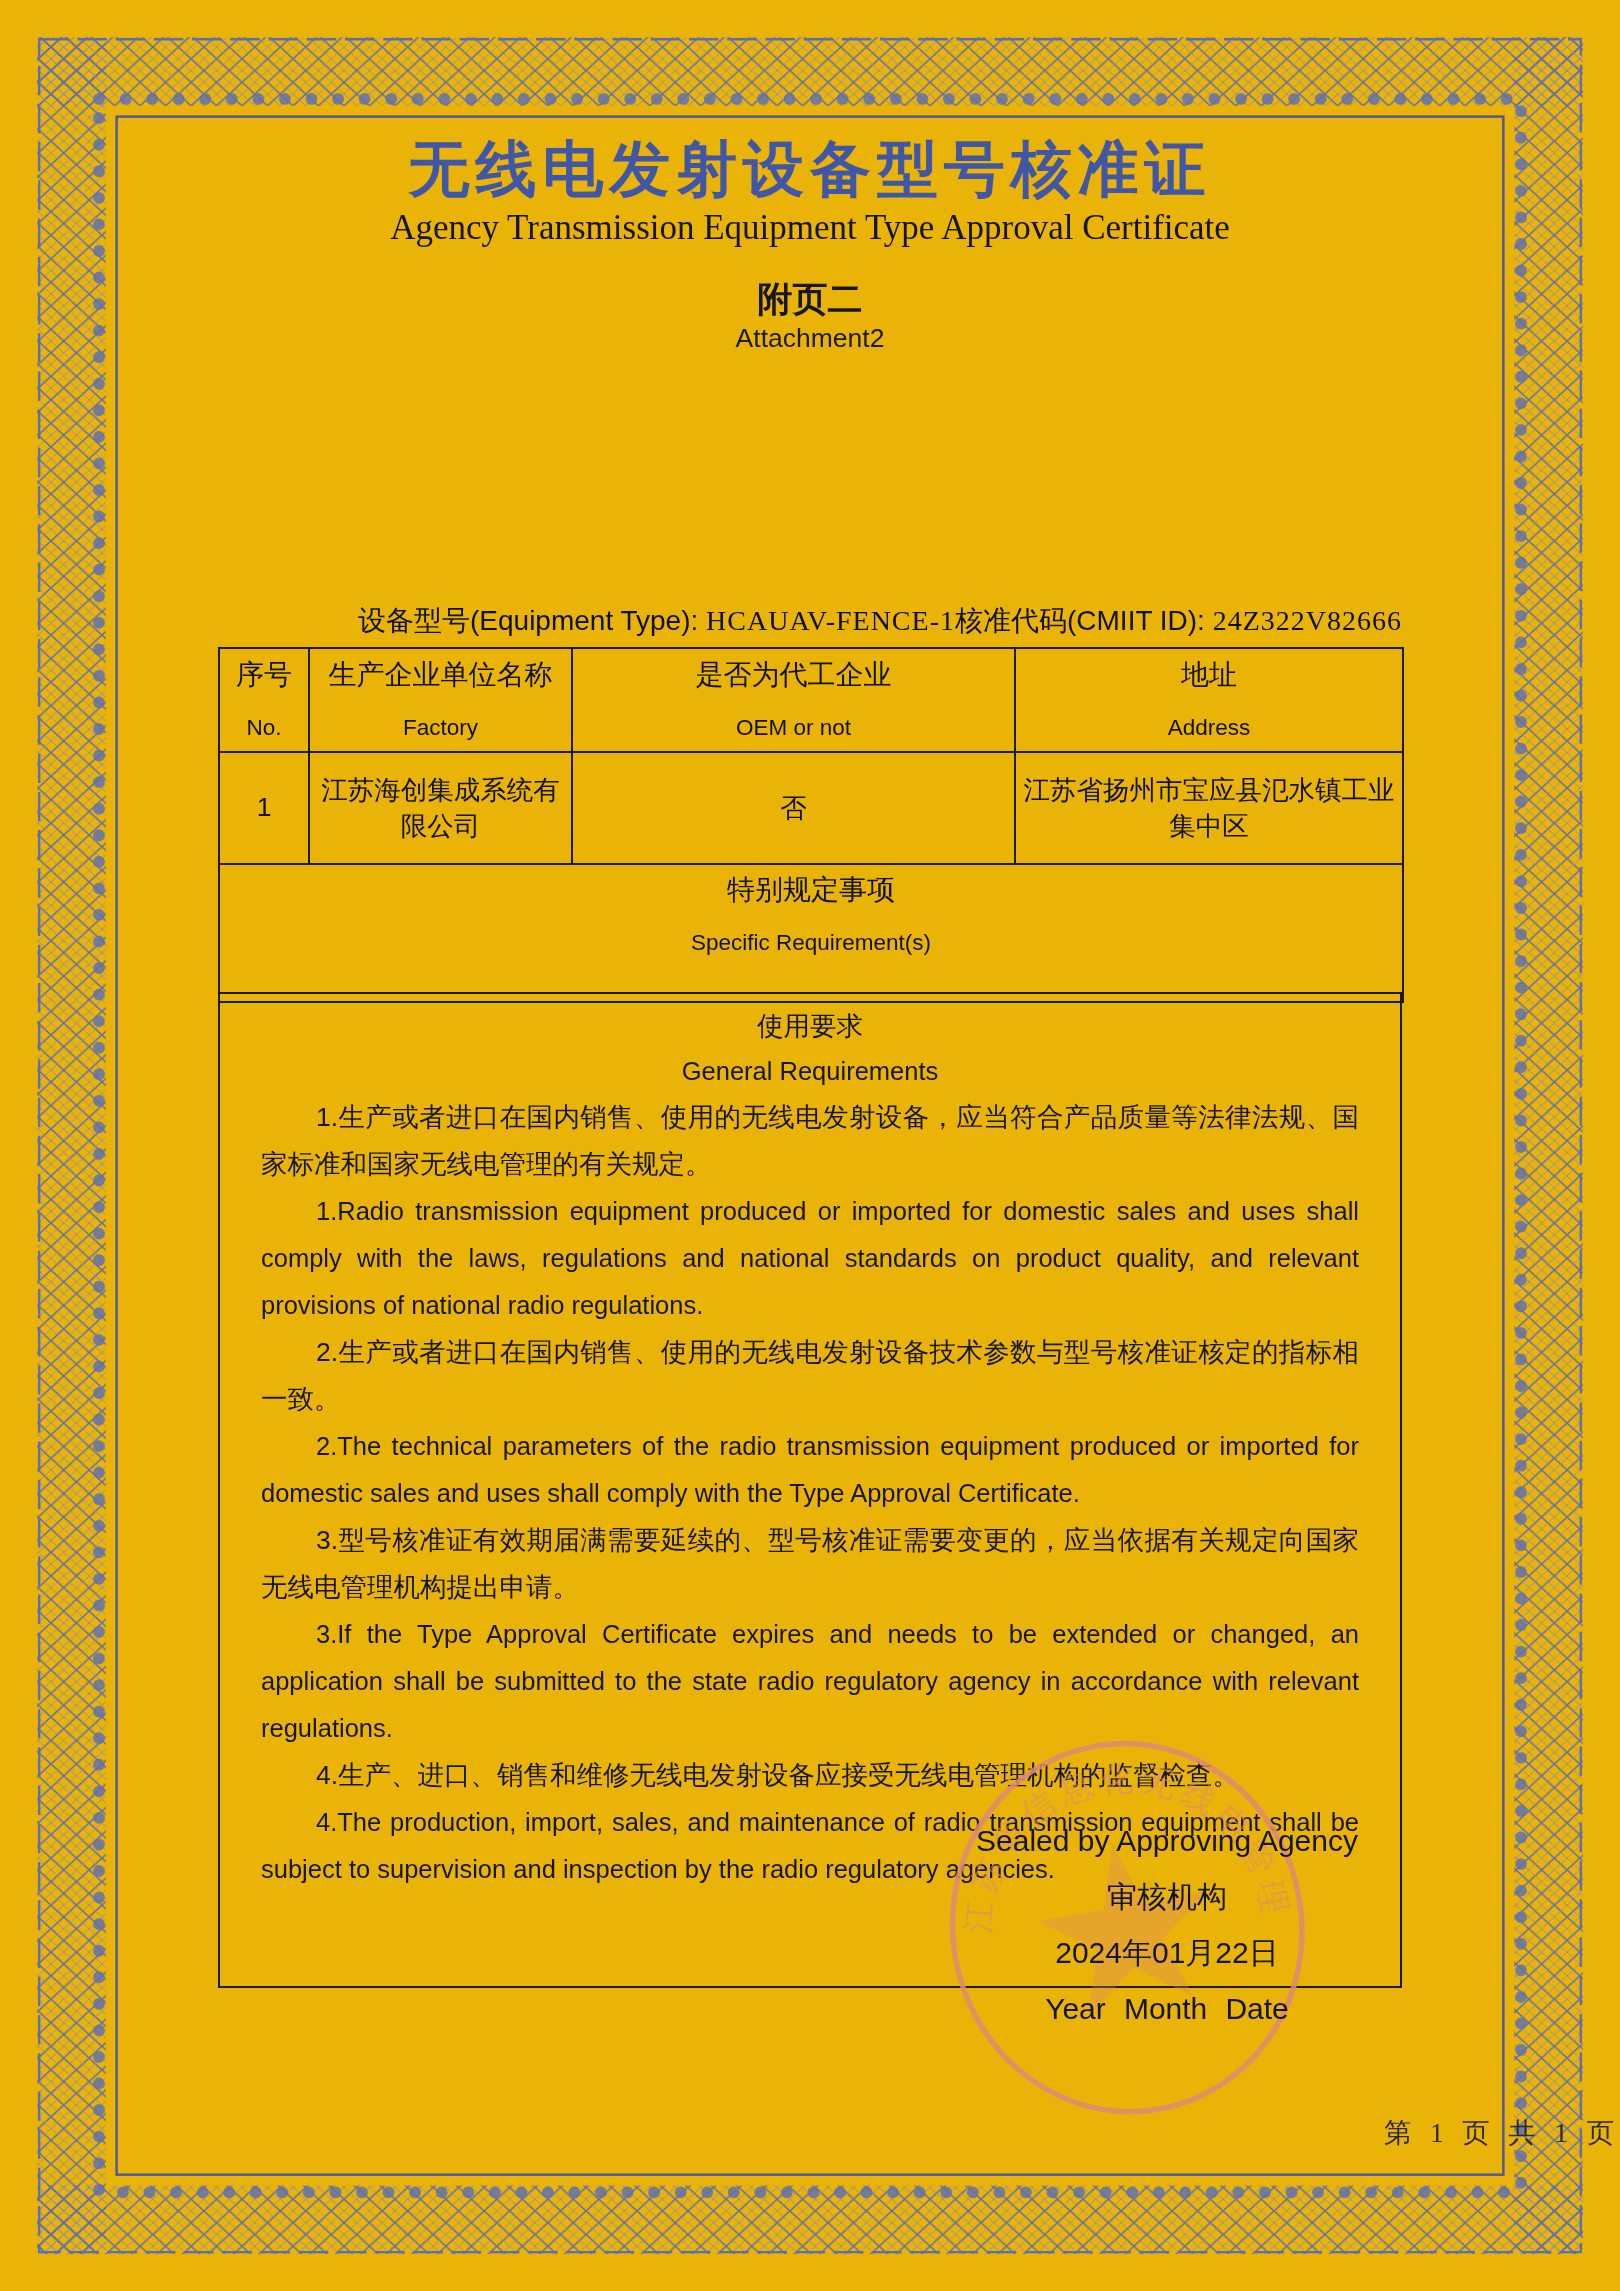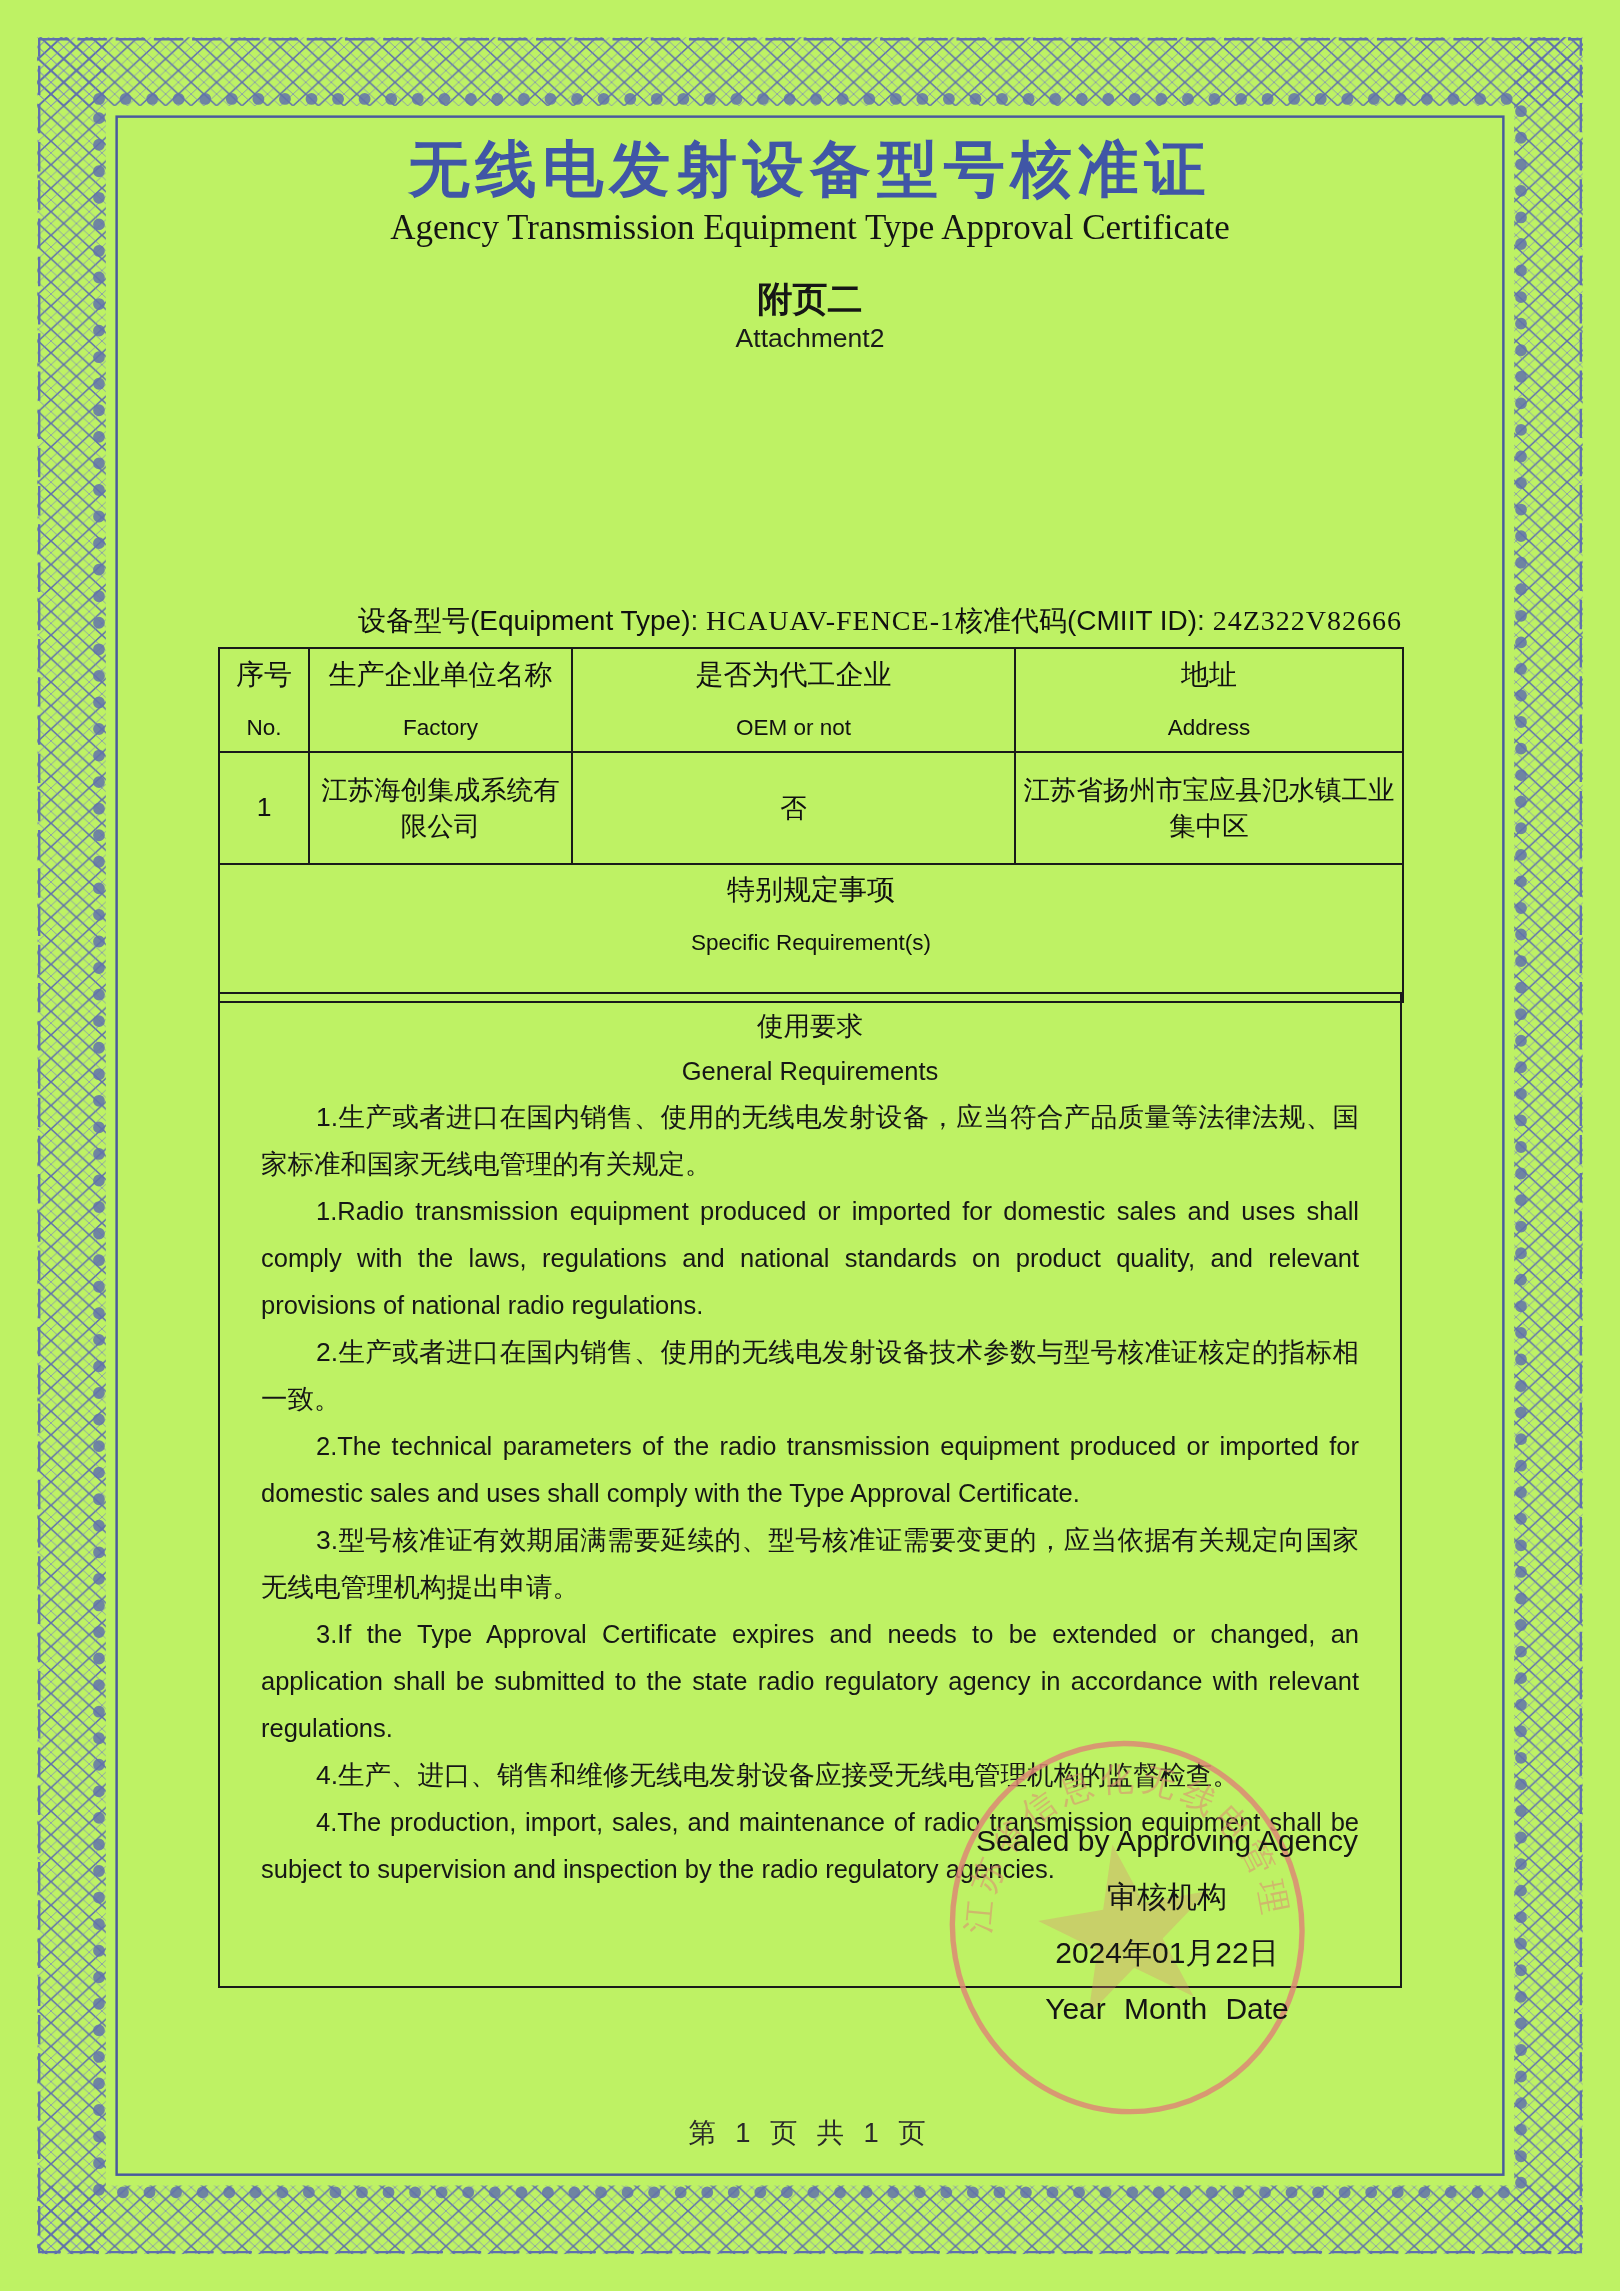--- a/index.html
+++ b/index.html
@@ -1,20 +1,20 @@
 <!DOCTYPE html>
 <html><head>
 <meta charset="utf-8">
 <style>
   html,body{margin:0;padding:0;background:#e8e8e8;}
   .page{
     position:relative;
     width:1620px;height:2292px;
     margin:0 auto;
-    background:#bef264;
+    background:#eab308;
     overflow:hidden;
     font-family:"Liberation Sans",sans-serif;
     color:#1f1f1f;
   }
   .frame-svg{position:absolute;inset:0;pointer-events:none;}
   .abs{position:absolute;}
 
   
   .title-cn{
     top:129px;left:0;width:100%;text-align:center;
@@ -86,22 +86,22 @@
   
   .seal-svg{top:1707px;left:833px;width:608px;height:451px;z-index:1;}
   .seal-text{
     top:1813px;left:863px;width:608px;z-index:2;
     text-align:center;font-size:30px;line-height:56px;color:#141414;
   }
   .seal-text .w{word-spacing:9.8px;}
 
   
   .footer{
-    top:2115px;left:0;width:100%;text-align:center;
-    font-family:Liberation Sans, sans-serif;
+    top:2115px;left:0;width:100%;text-align:right;
+    font-family:Liberation Serif, serif;
     font-size:27.4px;letter-spacing:5.9px;color:#2a2a2a;
   }
 </style>
 </head>
 <body>
 
 <div class="page">
 
   <svg class="frame-svg" viewBox="0 0 1653 2338" xmlns="http://www.w3.org/2000/svg">
     <defs>

